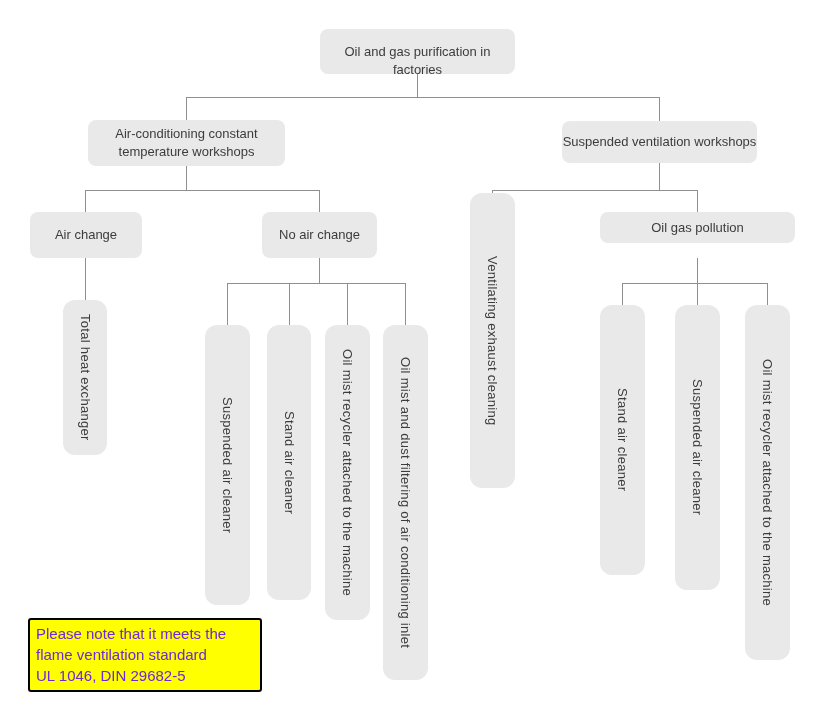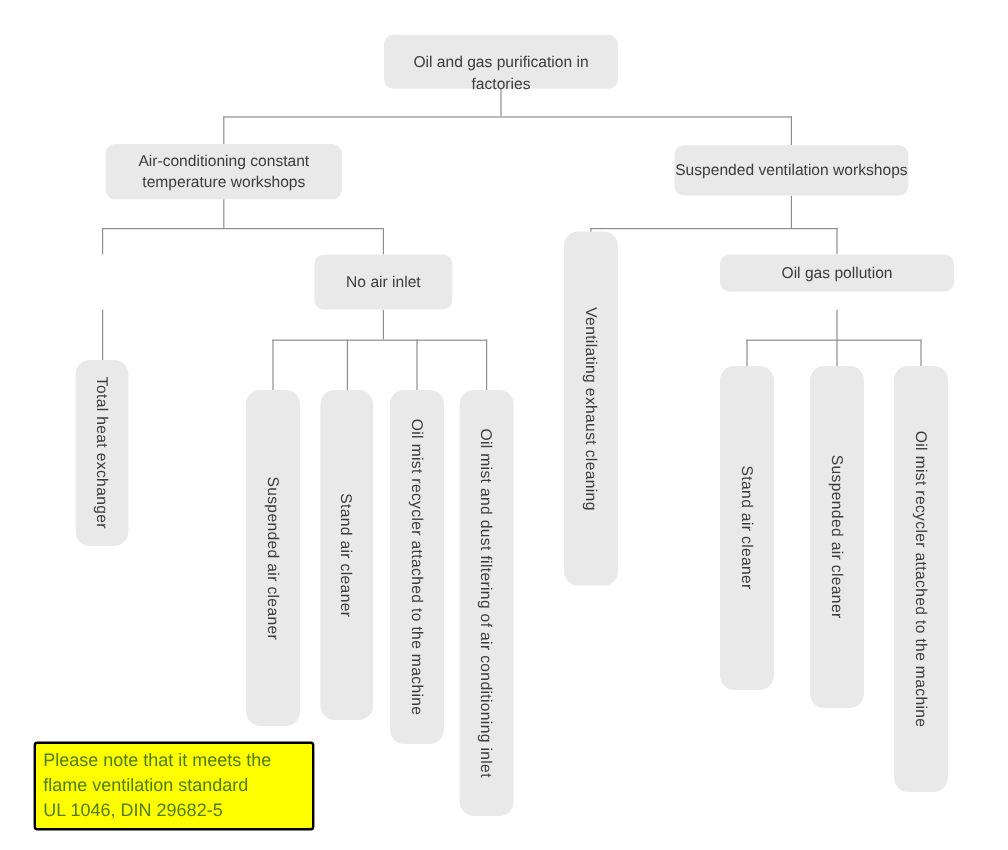--- a/index.html
+++ b/index.html
@@ -45,21 +45,21 @@
   }
   .hline{position:absolute;height:1px;background:var(--line);}
   .vline{position:absolute;width:1px;background:var(--line);}
   .note{
     position:absolute;
     left:28px;top:618px;width:234px;height:74px;
     background:var(--note-bg);
     border:2px solid var(--note-border);
     border-radius:3px;
     padding:3px 6px;
-    color:#4d7c0f;
+    color:#6d28d9;
     font-size:15px;line-height:21px;
   }
   .note div{white-space:nowrap;}
   
   .n-root{left:320px;top:29px;width:195px;height:45px;}
   .n-root .lbl{max-width:160px;margin-top:18px;}
   .n-aircon{left:88px;top:120px;width:197px;height:46px;}
   .n-aircon .lbl{max-width:175px;}
   .n-ordinary{left:562px;top:121px;width:195px;height:42px;}
   .n-airchange{left:30px;top:212px;width:112px;height:46px;}
@@ -116,23 +116,26 @@
   </div>
 
   <div class="box n-aircon">
     <span class="lbl">Air-conditioning constant temperature workshops</span>
   </div>
 
   <div class="box n-ordinary">
     <span class="lbl">Suspended ventilation workshops</span>
   </div>
 
+  <div class="box n-airchange">
+    <span class="lbl">Air change</span>
+  </div>
 
   <div class="box n-noairchange">
-    <span class="lbl">No air inlet</span>
+    <span class="lbl">No air change</span>
   </div>
 
   <div class="box n-oilgas">
     <span class="lbl">Oil gas pollution</span>
   </div>
 
   <div class="vbox v-totalheat">
     <span class="vlbl">Total heat exchanger</span>
   </div>
 

